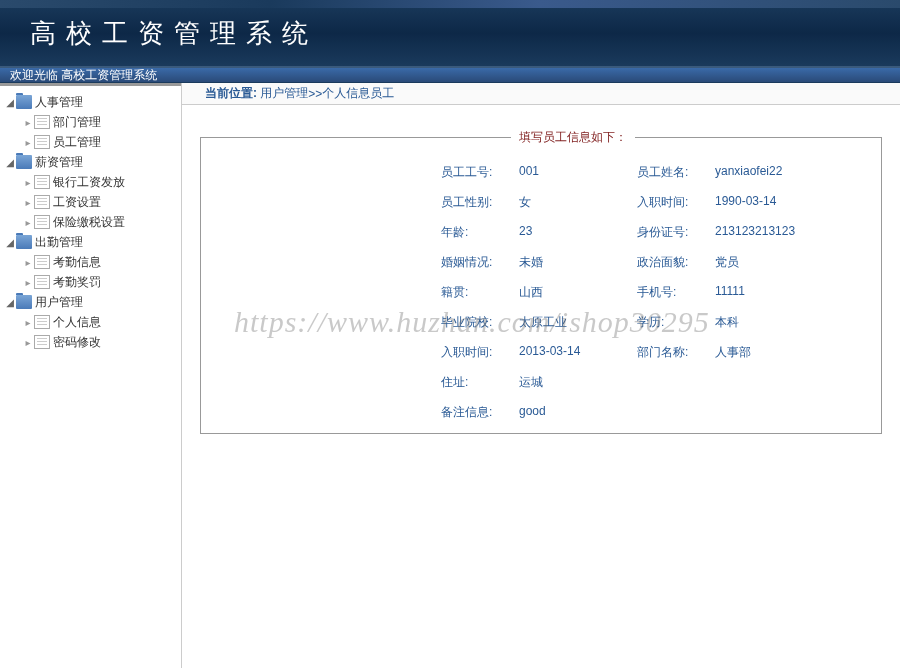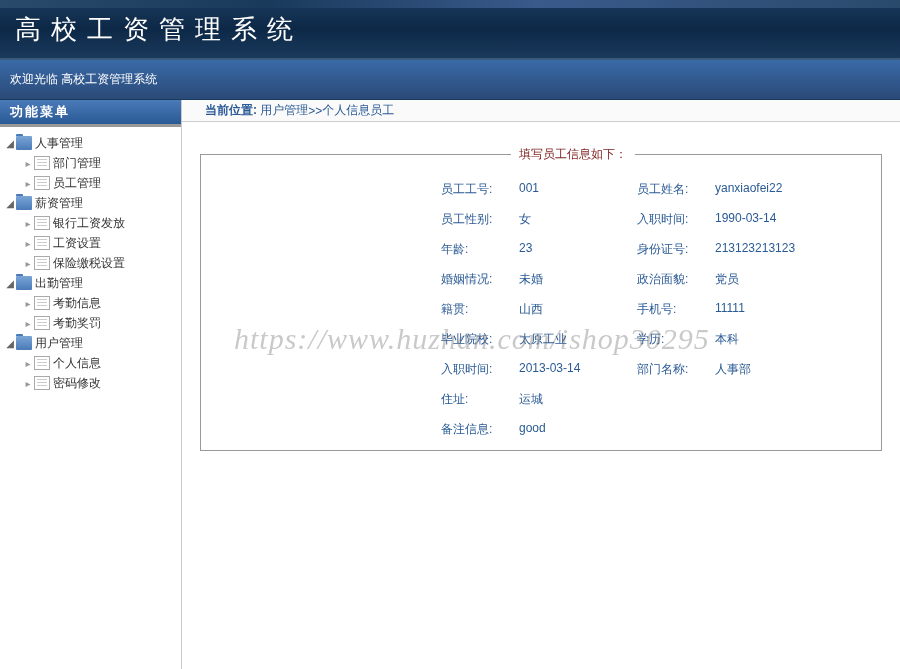--- a/index.html
+++ b/index.html
@@ -7,46 +7,46 @@
       font-family: "Microsoft YaHei", SimSun, sans-serif;
       font-size: 12px;
       background: #fff;
       width: 900px;
       height: 669px;
       overflow: hidden;
     }
     
     
     .header-banner {
-      height: 60px;
+      height: 68px;
       background: linear-gradient(to bottom, #1a3a5c 0%, #0d2847 50%, #1a3a5c 100%);
       border-bottom: 2px solid #3a5a7c;
       position: relative;
       display: flex;
       align-items: center;
-      padding-left: 15px;
+      padding-left: 30px;
     }
     .header-banner::before {
       content: '';
       position: absolute;
       top: 0; left: 0; right: 0;
       height: 8px;
       background: linear-gradient(to right, #2a4a6c 0%, #1a3a5c 30%, #3a5a8c 60%, #2a4a6c 100%);
     }
     .system-title {
       color: #fff;
       font-size: 26px;
       letter-spacing: 10px;
       font-weight: normal;
       font-family: "SimHei", sans-serif;
     }
     
     
     .nav-bar {
-      height: 40px;
+      height: 15px;
       background: linear-gradient(to bottom, #3a6aa8 0%, #2a4a78 100%);
       display: flex;
       align-items: center;
       justify-content: space-between;
       padding: 0 10px;
       color: #fff;
       border-bottom: 1px solid #1a3a5c;
     }
     .nav-left { display: flex; align-items: center; gap: 4px; }
     .nav-right { display: flex; align-items: center; gap: 8px; }
@@ -235,21 +235,20 @@
 
 <div class="nav-bar">
   <div class="nav-left">
     <span>欢迎光临 高校工资管理系统</span>
   </div>
 </div>
 
 <div class="main-layout">
 
   <div class="sidebar">
-    <div class="sidebar-header">功能菜单</div>
     <div class="sidebar-header-accent"></div>
     <div class="tree">
 
       <div class="tree-node">
         <span class="toggle">◢</span>
         <span class="folder-icon"></span>
         <span>人事管理</span>
       </div>
       <div class="tree-children">
         <div class="tree-node">

